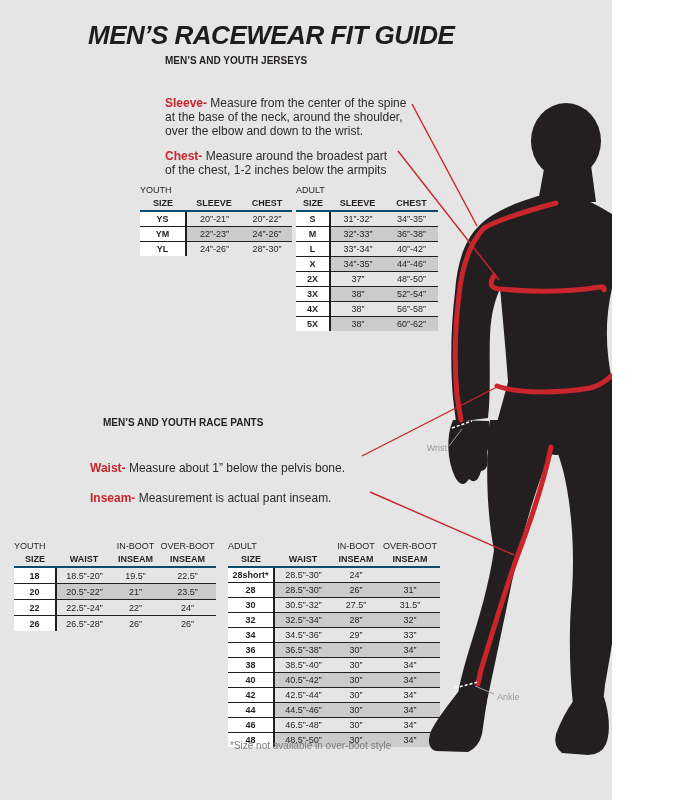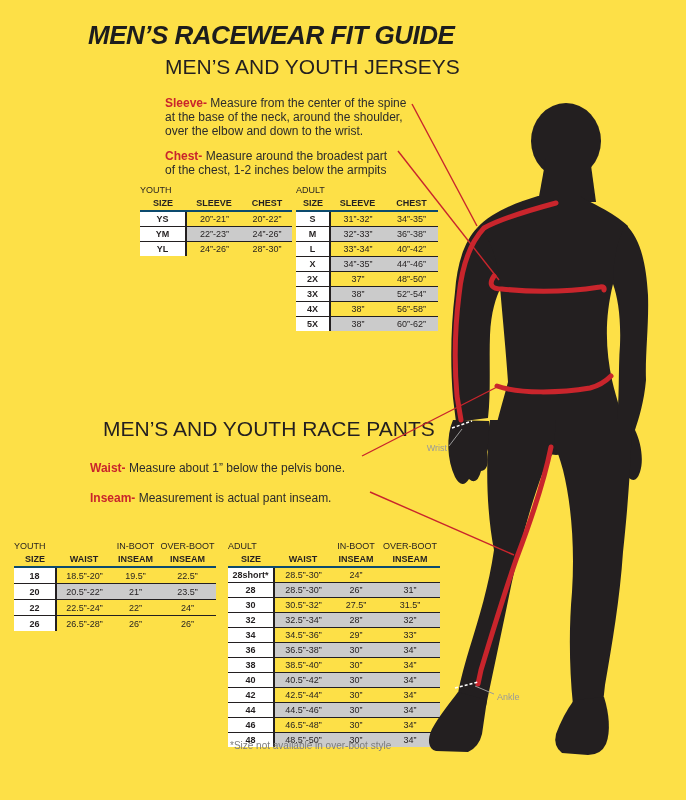--- a/index.html
+++ b/index.html
@@ -1,20 +1,20 @@
 <!DOCTYPE html>
 <html><head>
 <meta charset="utf-8">
 <style>
   html,body{margin:0;padding:0;background:#fff;}
-  #canvas{position:relative;width:686px;height:800px;background:#fde047;overflow:hidden;
+  #canvas{position:relative;width:612px;height:800px;background:#e5e5e5;overflow:hidden;
           font-family:"Liberation Sans",sans-serif;color:#231f20;}
   .abs{position:absolute;}
   .title{left:88px;top:20px;font-size:26px;font-weight:bold;font-style:italic;letter-spacing:-0.5px;color:#1d1d1d;}
-  .section-heading{font-size:21px;font-weight:normal;color:#231f20;}
+  .section-heading{font-size:10px;font-weight:bold;color:#231f20;}
   .para{font-size:12px;line-height:14px;white-space:pre-line;color:#2b2b2b;}
   .para .lbl{font-weight:bold;color:#c9252c;}
   .footnote{font-size:10px;color:#7d7d7d;}
 
   table{border-collapse:collapse;table-layout:fixed;}
   th,td{padding:0;font-size:9px;color:#231f20;overflow:hidden;white-space:nowrap;}
   .group-row th{font-weight:normal;text-align:center;height:13px;vertical-align:bottom;}
   .group-row th.grp{text-align:left;}
   .hdr-row th{font-weight:bold;text-align:center;height:15px;border-bottom:2px solid #0c4a6e;}
   tbody td{text-align:center;}

